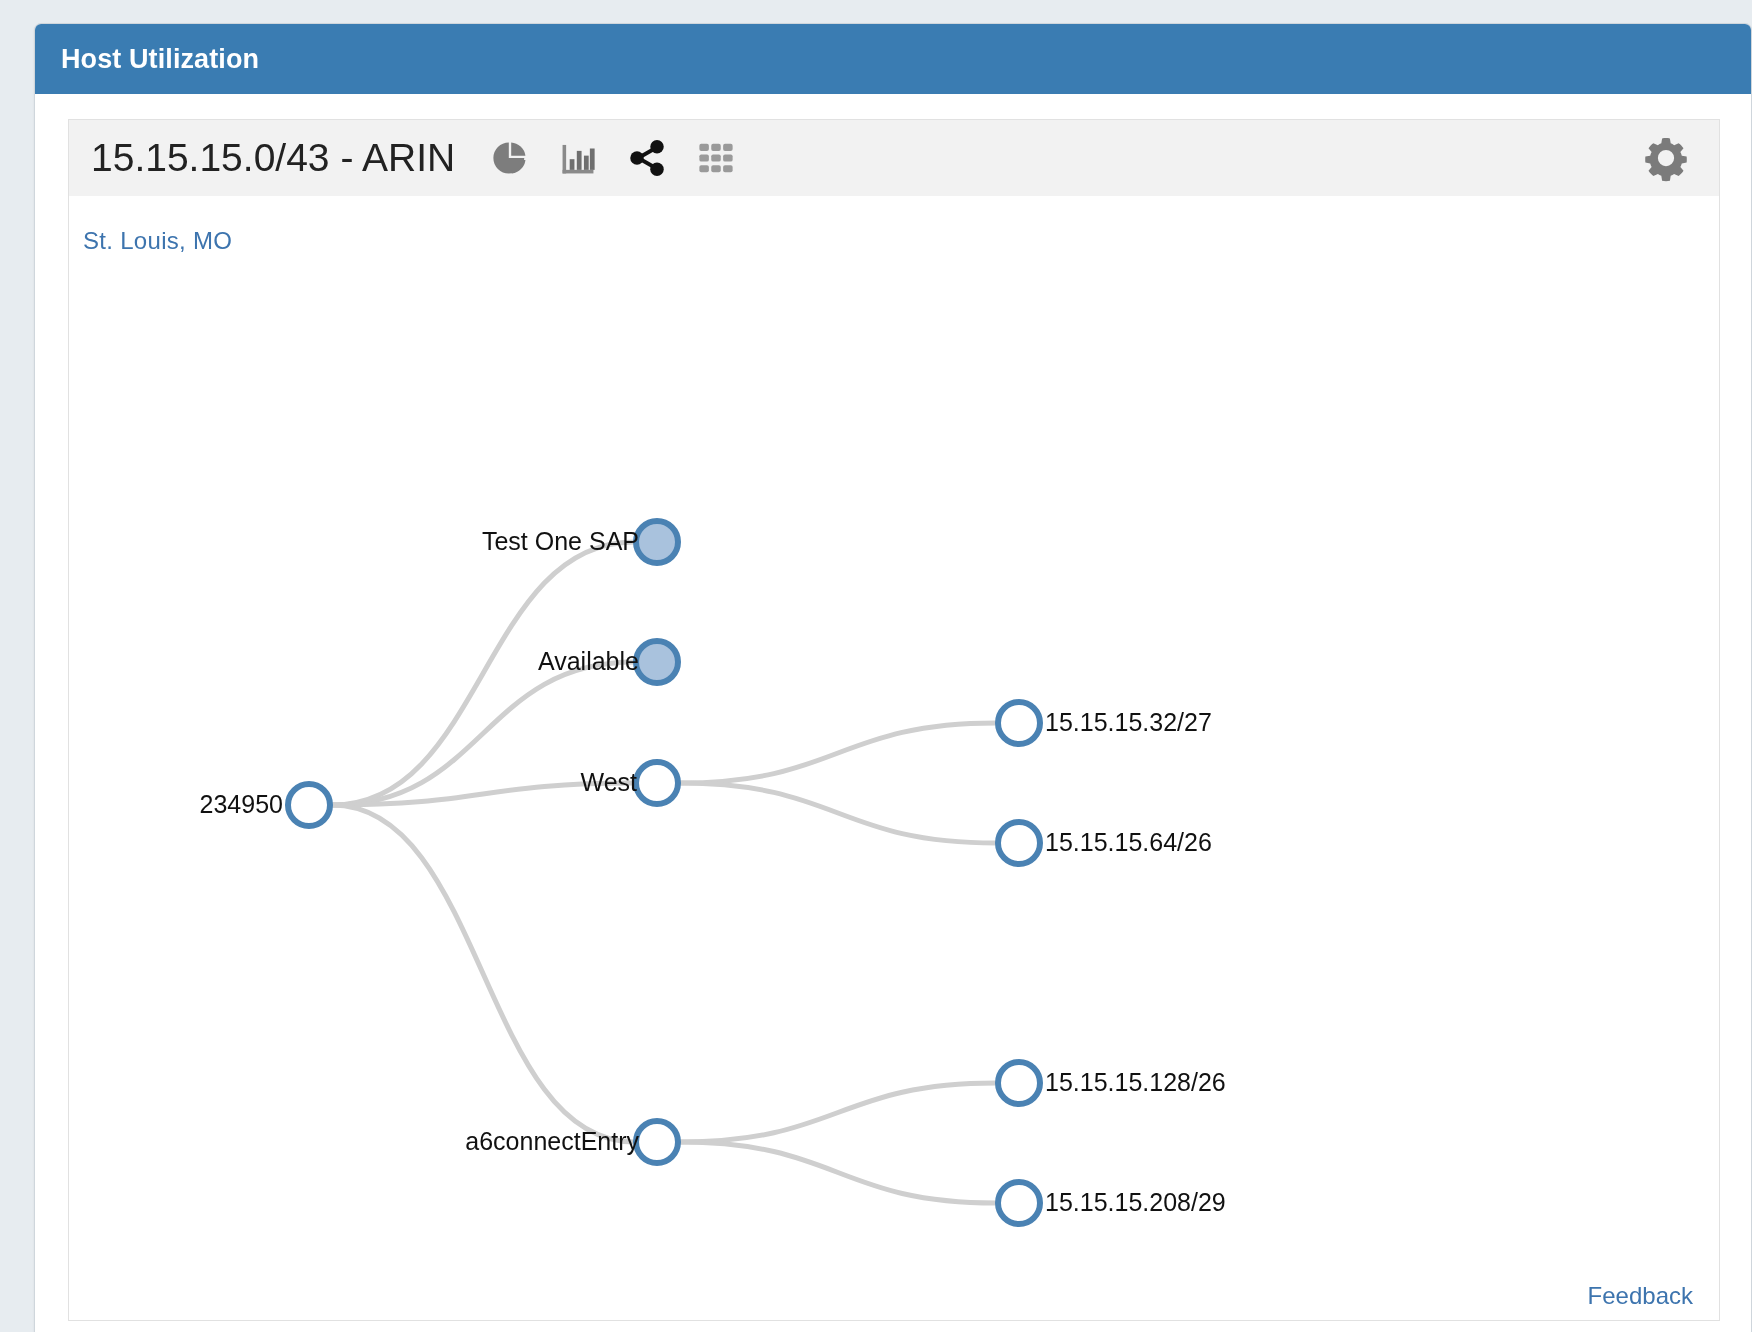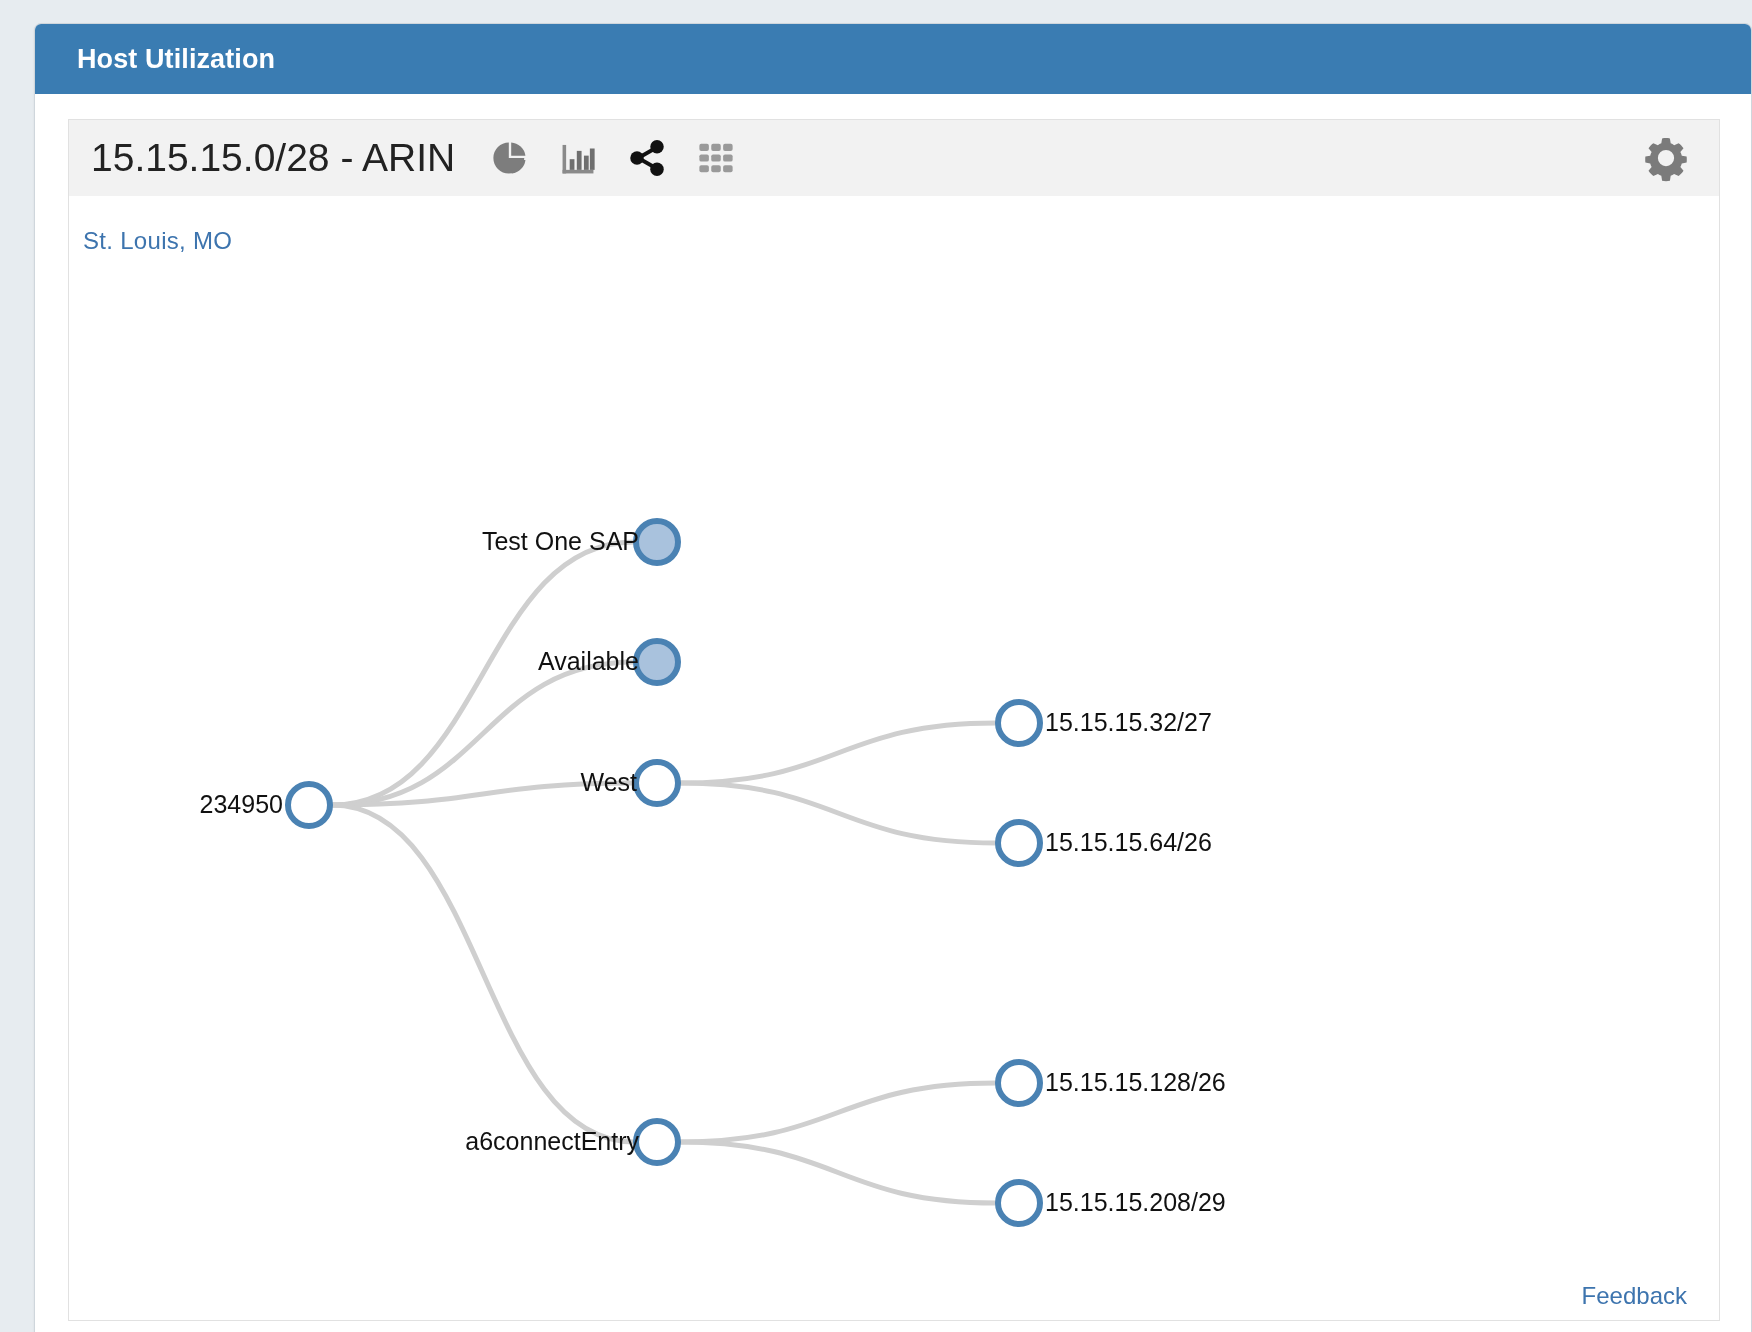--- a/index.html
+++ b/index.html
@@ -30,21 +30,21 @@
     box-sizing: border-box;
     box-shadow: 0 1px 2px rgba(0,0,0,0.08);
   }
   .panel-header {
     height: 70px;
     background: #3a7cb2;
     border-top-left-radius: 6px;
     border-top-right-radius: 6px;
     display: flex;
     align-items: center;
-    padding-left: 42px;
+    padding-left: 26px;
     box-sizing: border-box;
   }
   .panel-title {
     color: #ffffff;
     font-size: 27px;
     font-weight: bold;
     letter-spacing: 0.1px;
   }
 
   
@@ -130,21 +130,21 @@
   .node-ring {
     stroke: #4a82b3;
     stroke-width: 6;
   }
   .node-ring.hollow { fill: #ffffff; }
   .node-ring.filled { fill: #a9c2dd; }
 
   
   .feedback-link {
     position: absolute;
-    right: 32px;
+    right: 26px;
     bottom: 10px;
     font-size: 24px;
     color: #3d74ae;
     text-decoration: none;
     cursor: pointer;
   }
 </style>
 </head>
 <body>
 
@@ -152,21 +152,21 @@
 
   <div class="panel">
 
     <div class="panel-header">
       <span class="panel-title">Host Utilization</span>
     </div>
 
     <div class="inner-card">
 
       <div class="toolbar">
-        <span class="toolbar-title">15.15.15.0/28 - ARIN</span>
+        <span class="toolbar-title">15.15.15.0/43 - ARIN</span>
 
         <div class="toolbar-icons">
 
           <span class="tb-icon">
             <svg width="38" height="38" viewBox="0 0 32 32" aria-hidden="true">
               <path d="M15 3 A13 13 0 1 0 28 16 L15 16 Z" fill="#7d7d7d"></path>
               <path d="M17 3 A13 13 0 0 1 29 14 L17 14 Z" fill="#7d7d7d"></path>
               <path d="M17.6 17.6 L29 17.6 A13 13 0 0 1 17.6 29 Z" fill="#7d7d7d"></path>
             </svg>
           </span>

